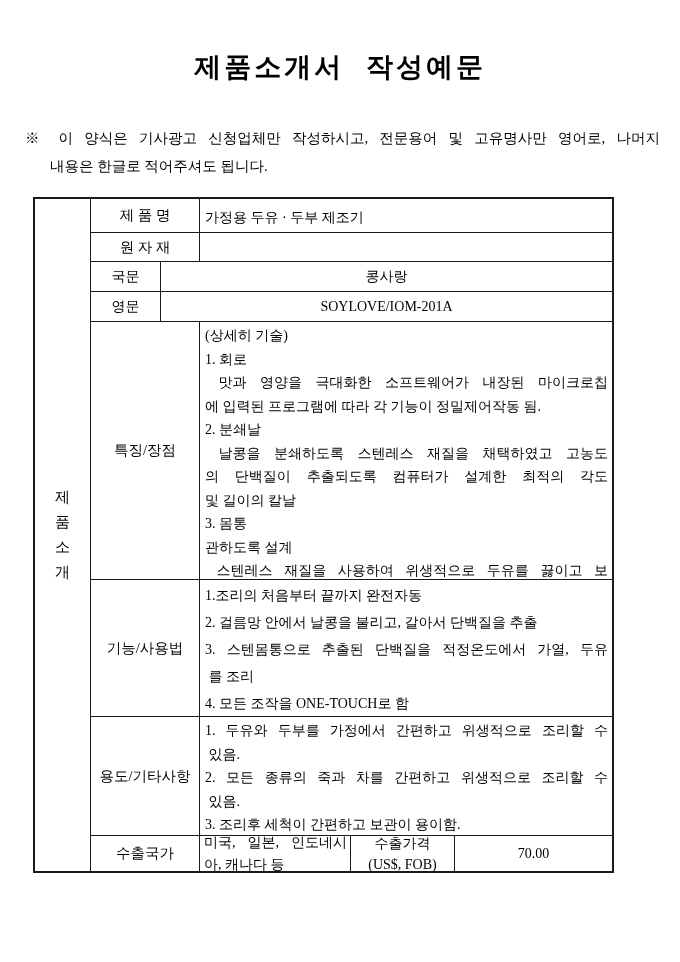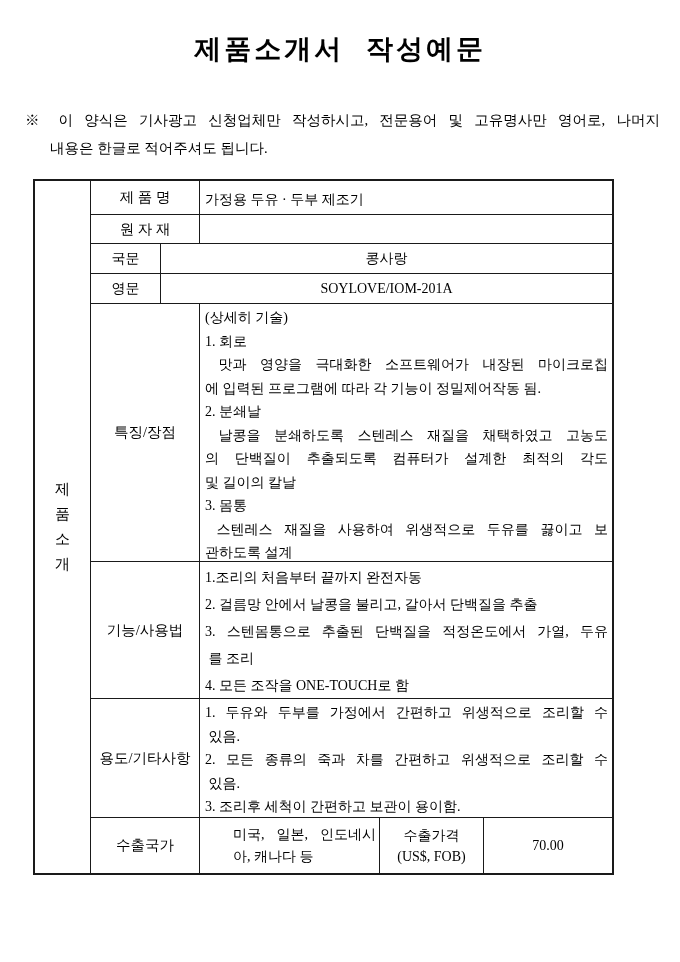--- a/index.html
+++ b/index.html
@@ -8,21 +8,21 @@
     background: #ffffff;
   }
   body {
     width: 680px;
     height: 962px;
     color: #111;
     font-family: "Liberation Serif", "DejaVu Serif", serif;
     overflow: hidden;
   }
   .doc-title {
-    padding-top: 28px;
+    padding-top: 46px;
     text-align: center;
     font-size: 27px;
     font-weight: 700;
     letter-spacing: 3px;
     word-spacing: 12px;
     line-height: 42px;
     color: #000;
   }
   .note {
     margin: 36px 20px 0 25px;
@@ -74,21 +74,21 @@
     overflow: hidden;
   }
   .cell-content.vcenter { display: flex; align-items: center; padding-top: 5px; }
 
   .h-product  { height: 33px; }
   .h-raw      { height: 29px; }
   .h-brand    { height: 60px; }
   .h-features { height: 258px; }
   .h-functions{ height: 137px; }
   .h-usage    { height: 119px; }
-  .h-export   { height: 56px; gap: 29px; }
+  .h-export   { height: 36px; }
 
   .functions-content { line-height: 27px; }
 
   .brand-content { padding: 0; display: flex; flex-direction: column; }
   .subrow { display: flex; box-sizing: border-box; height: 30px; }
   .subrow + .subrow { border-top: 1px solid #1a1a1a; font-family: Liberation Serif, serif; }
   .subcell-label {
     box-sizing: border-box;
     width: 70px;
     border-right: 1px solid #1a1a1a;
@@ -189,22 +189,22 @@
       <div class="cell-content">
           <div class="tline">(상세히 기술)</div>
           <div class="tline">1. 회로</div>
           <div class="tline stretch"> 맛과 영양을 극대화한 소프트웨어가 내장된 마이크로칩</div>
           <div class="tline">에 입력된 프로그램에 따라 각 기능이 정밀제어작동 됨.</div>
           <div class="tline">2. 분쇄날</div>
           <div class="tline stretch"> 날콩을 분쇄하도록 스텐레스 재질을 채택하였고 고농도</div>
           <div class="tline stretch">의 단백질이 추출되도록 컴퓨터가 설계한 최적의 각도</div>
           <div class="tline">및 길이의 칼날</div>
           <div class="tline">3. 몸통</div>
+          <div class="tline">관하도록 설계</div>
           <div class="tline stretch"> 스텐레스 재질을 사용하여 위생적으로 두유를 끓이고 보</div>
-          <div class="tline">관하도록 설계</div>
         </div>
     </div>
 
     <div class="row h-functions">
       <div class="cell-label">기능/사용법</div>
       <div class="cell-content functions-content">
           <div class="tline">1.조리의 처음부터 끝까지 완전자동</div>
           <div class="tline">2. 걸름망 안에서 날콩을 불리고, 갈아서 단백질을 추출</div>
           <div class="tline stretch">3. 스텐몸통으로 추출된 단백질을 적정온도에서 가열, 두유</div>
           <div class="tline"> 를 조리</div>

